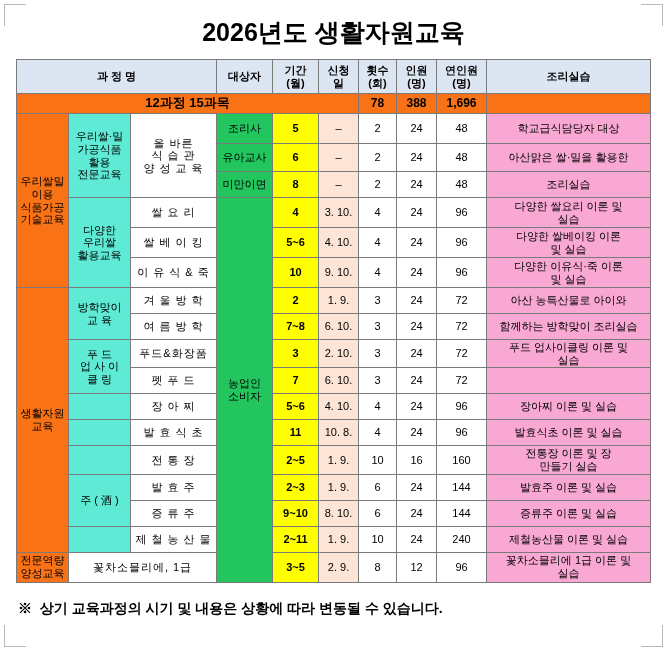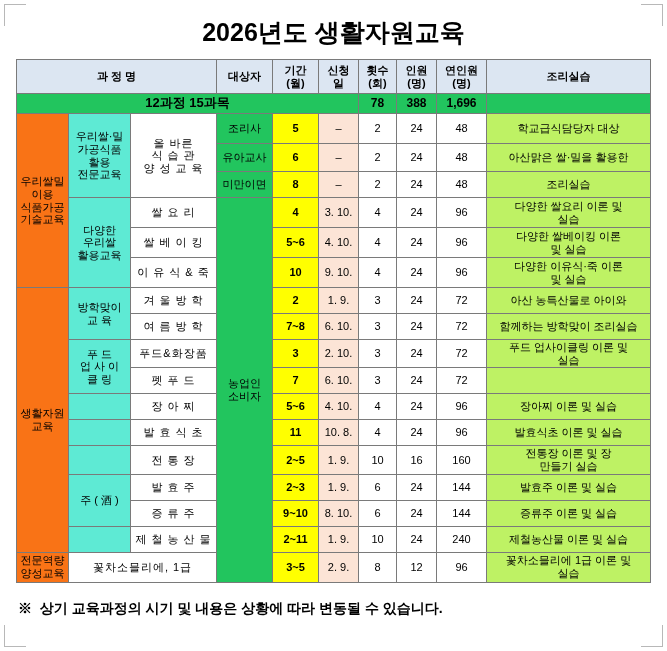--- a/index.html
+++ b/index.html
@@ -54,21 +54,21 @@
     line-height: 1.15;
   }
   thead th {
     background: #dce6f2;
     font-weight: bold;
     font-size: 13px;
     height: 34px;
   }
   th.hdr-small { font-size: 12px; }
   tr.summary td {
-    background: #22c55e;
+    background: #f97316;
     font-weight: bold;
     height: 20px;
     font-size: 13px;
   }
   tr.summary td.sumnum { font-size: 12px; }
 
   td.cat {
     background: #f97316;
     font-size: 11.5px;
     font-weight: normal;
@@ -91,21 +91,21 @@
     background: #ffff00;
     font-weight: bold;
     font-size: 12px;
   }
   td.applyday {
     background: #fce4d6;
     font-size: 11.5px;
   }
   td.num { background: #ffffff; font-size: 11.5px; }
   td.content {
-    background: #bef264;
+    background: #f9a8d4;
     text-align: left;
     font-size: 11px;
     padding-left: 4px;
     line-height: 1.18;
   }
 
   .notes {
     margin: 12px 0 0 18px;
     font-size: 14px;
     font-weight: bold;

